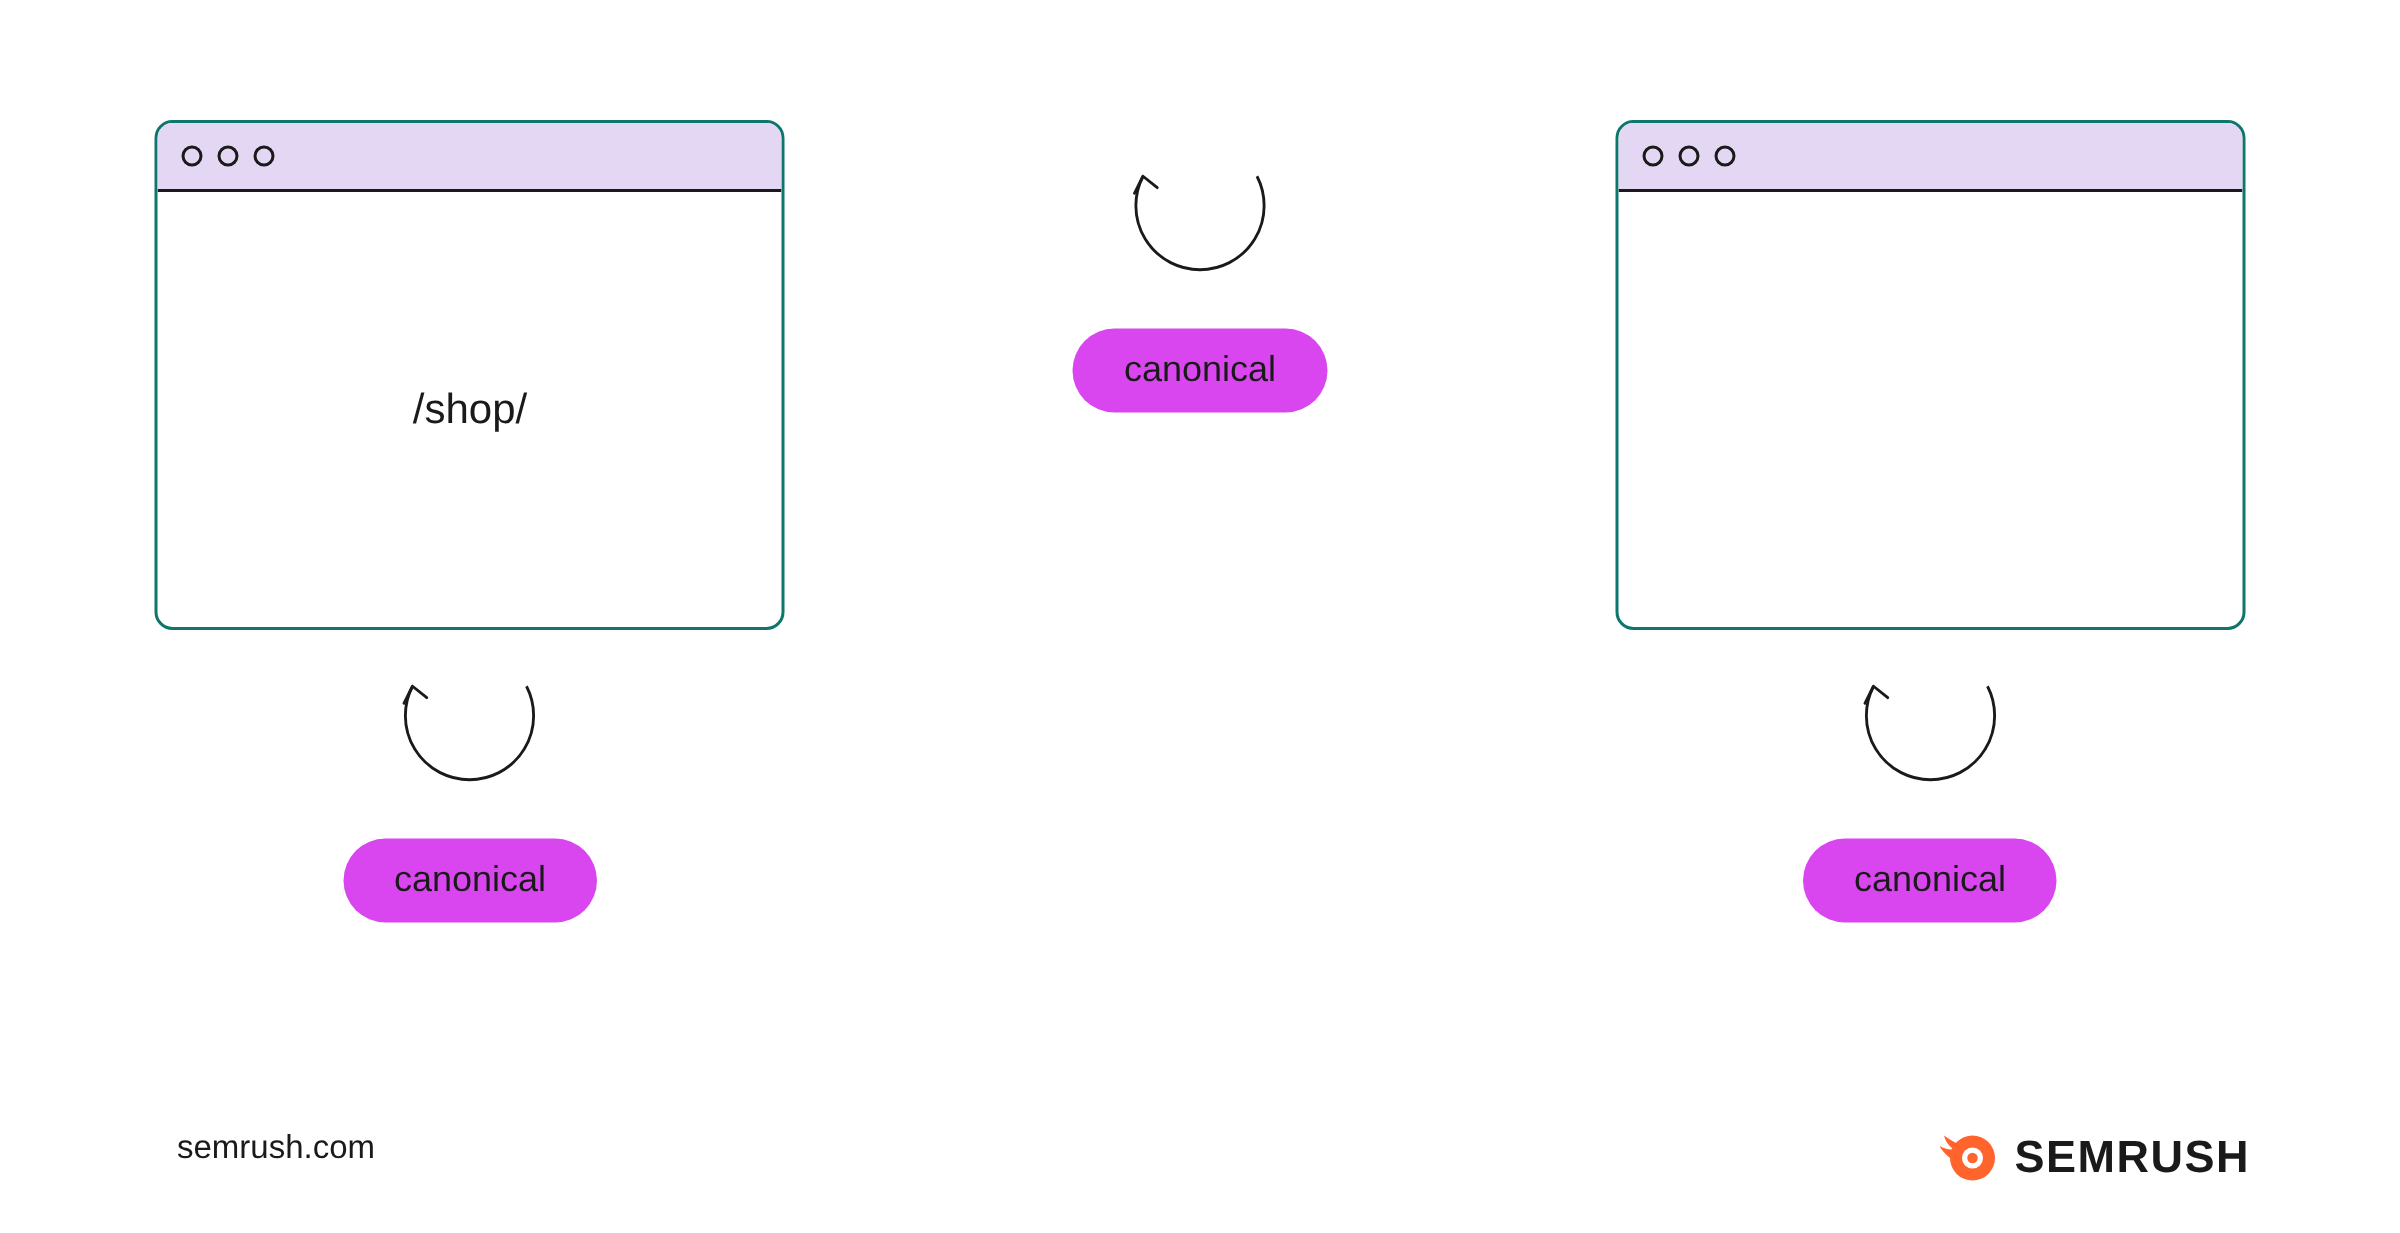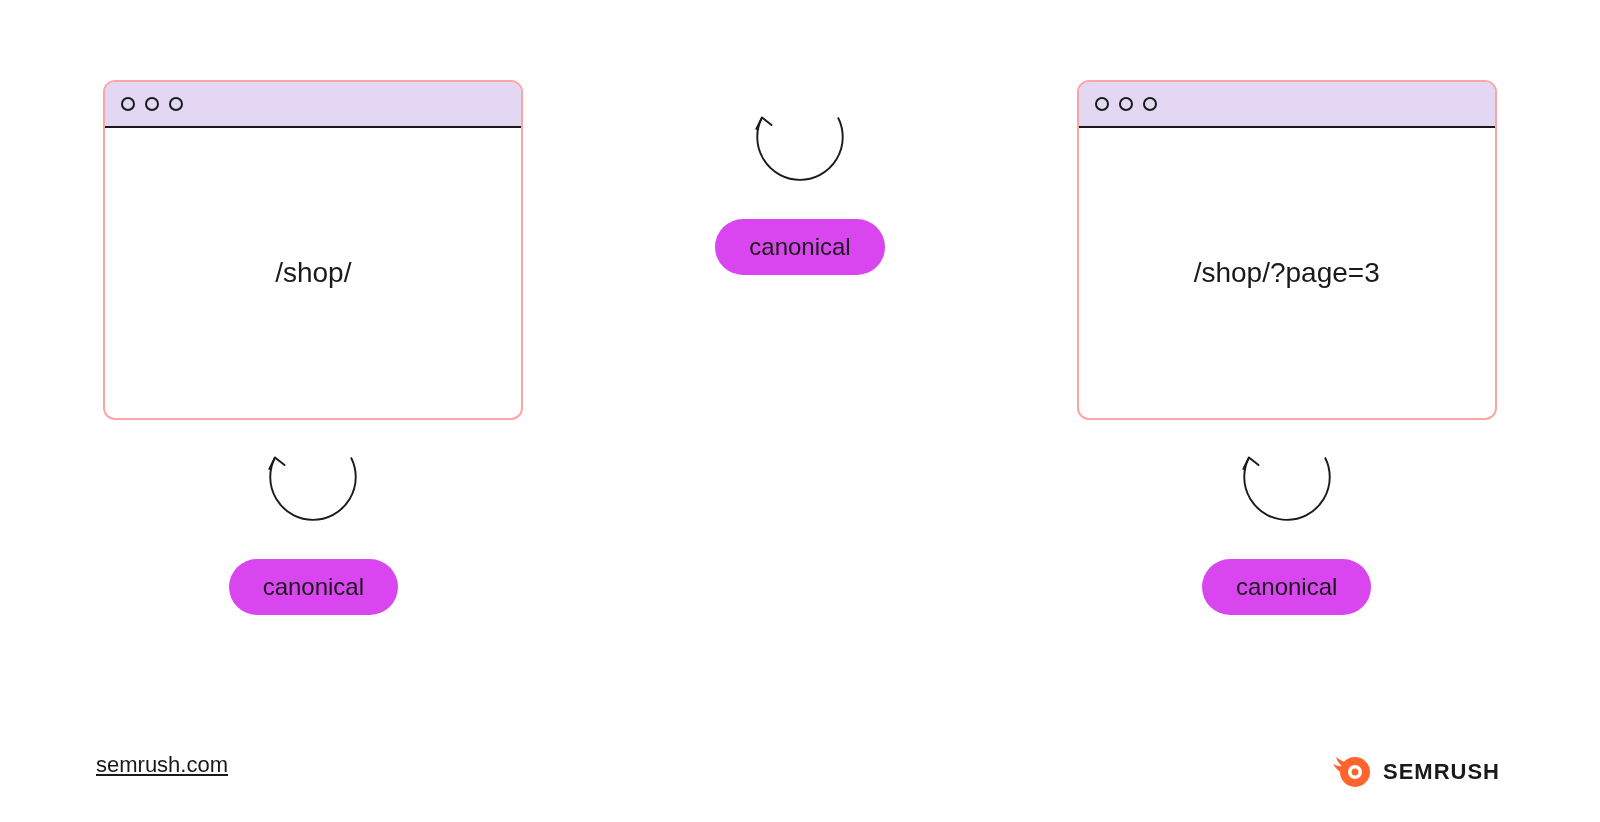--- a/index.html
+++ b/index.html
@@ -18,21 +18,21 @@
   }
   .col {
     display: flex;
     flex-direction: column;
     align-items: center;
     flex: 1 1 0;
   }
   .browser {
     width: 420px;
     height: 340px;
-    border: 2px solid #fca5a5;
+    border: 2px solid #0f766e;
     border-radius: 12px;
     overflow: hidden;
     background: #fff;
   }
   .titlebar {
     height: 46px;
     background: #e3d7f4;
     border-bottom: 2px solid #1a1a1a;
     display: flex;
     align-items: center;
@@ -64,36 +64,35 @@
   .pill {
     margin-top: 16px;
     background: #d946ef;
     color: #1a1a1a;
     font-size: 24px;
     padding: 14px 34px;
     border-radius: 999px;
   }
   .footer {
     position: absolute;
-    left: 96px;
+    left: 118px;
     bottom: 44px;
     font-size: 22px;
     color: #1a1a1a;
-    text-decoration: underline;
   }
   .brand {
     position: absolute;
     right: 100px;
     bottom: 30px;
     display: flex;
     align-items: center;
     gap: 10px;
   }
   .brand-text {
-    font-size: 22px;
+    font-size: 30px;
     font-weight: 800;
     letter-spacing: 1px;
     color: #1a1a1a;
   }
   .brand-icon svg { display: block; }
 </style>
 </head>
 <body>
 
 <div class="row">
@@ -132,23 +131,20 @@
     </div>
   </div>
 
   <div class="col">
     <div class="browser">
       <div class="titlebar">
         <span class="dot"></span>
         <span class="dot"></span>
         <span class="dot"></span>
       </div>
-      <div class="body-area">
-        <span class="url-text">/shop/?page=3</span>
-      </div>
     </div>
     <div class="arrow-wrap">
       <svg viewBox="0 0 150 100" width="150" height="95">
         <path d="M 35 10 A 45 45 0 1 0 115 10" fill="none" stroke="#1a1a1a" stroke-width="2"></path>
         <path d="M 35 10 L 29 22 M 35 10 L 45 18" fill="none" stroke="#1a1a1a" stroke-width="2" stroke-linecap="round"></path>
       </svg>
     </div>
     <div class="pill">
       <span>canonical</span>
     </div>

